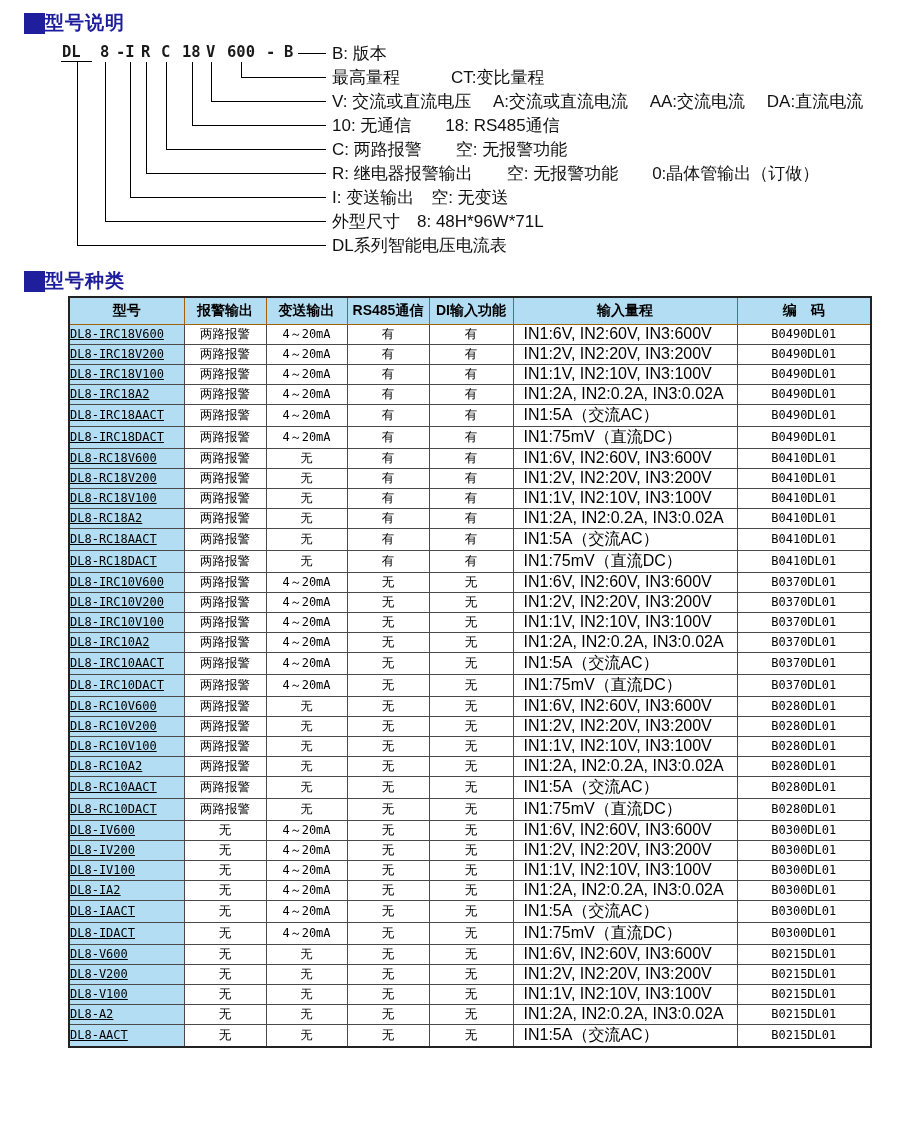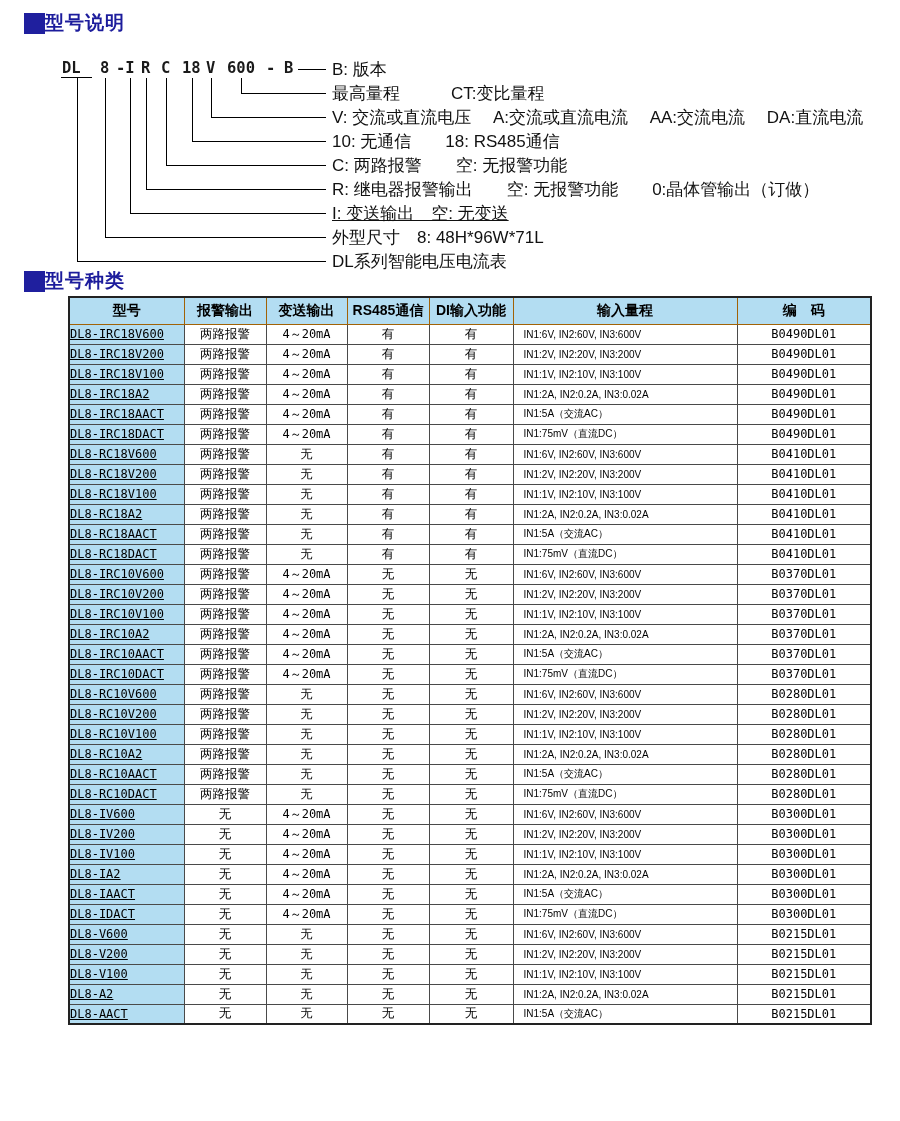--- a/index.html
+++ b/index.html
@@ -5,34 +5,34 @@
   * { margin:0; padding:0; box-sizing:border-box; }
   html,body { width:900px; height:1121px; background:#ffffff; font-family:"Liberation Sans", sans-serif; color:#000; }
   .page { position:relative; width:900px; height:1121px; background:#fff; overflow:hidden; }
 
   
   .sec-title { position:absolute; left:24px; display:flex; align-items:center; }
   .sec-title .sq { width:21px; height:21px; background:#1f1f9e; }
   .sec-title .tx { font-size:19px; font-weight:bold; color:#1c1c9c; letter-spacing:1px; }
 
   
-  .diagram { position:absolute; left:0; top:16px; width:813px; height:265px; }
+  .diagram { position:absolute; left:0; top:0; width:813px; height:265px; }
   .code { position:absolute; top:43px; font-family:"DejaVu Sans Mono", monospace; font-size:15.5px; font-weight:bold; color:#1a1a1a; white-space:pre; }
   .dl-underline { position:absolute; left:61px; top:61px; width:31px; height:0; border-bottom:1.6px solid #000; }
   .elbow { position:absolute; border-left:1.5px solid #000; border-bottom:1.5px solid #000; }
   .hline { position:absolute; border-top:1.5px solid #000; }
   .anno { position:absolute; left:332px; font-size:17px; color:#111; white-space:pre; line-height:18px; font-weight:500; }
 
   
   table.models { position:absolute; left:68px; top:296px; width:802px; border-collapse:collapse; table-layout:fixed; border:2px solid #222; }
   table.models th { background:#b3ddf2; border:1px solid #a16207; font-size:14px; font-weight:bold; height:27px; text-align:center; }
   table.models td { border:1px solid #4a4a4a; height:20px; font-size:12.5px; text-align:center; overflow:hidden; white-space:nowrap; }
   table.models td.c0 { background:#b3ddf2; text-align:left; font-family:"DejaVu Sans Mono", monospace; font-size:12px;text-decoration:underline; }
   table.models td.c2, table.models td.c6 { font-family:"DejaVu Sans Mono", monospace; font-size:12px; }
-  table.models td.c5 { text-align:left; padding-left:10px; font-size:10px; }
+  table.models td.c5 { text-align:left; padding-left:10px; font-size:16px; }
 </style>
 </head>
 <body>
 
 <div class="page">
 
   <div class="sec-title" style="top:10px;">
     <div class="sq"></div>
     <div class="tx">型号说明</div>
   </div>
@@ -60,21 +60,21 @@
     <div class="elbow" style="left:130px; top:62px; width:196px; height:136px;"></div>
     <div class="elbow" style="left:105px; top:62px; width:221px; height:160px;"></div>
     <div class="elbow" style="left:77px;  top:62px; width:249px; height:184px;"></div>
 
     <div class="anno" style="top:45px;">B: 版本</div>
     <div class="anno" style="top:69px;">最高量程　　　CT:变比量程</div>
     <div class="anno" style="top:93px;">V: 交流或直流电压　 A:交流或直流电流　 AA:交流电流　 DA:直流电流</div>
     <div class="anno" style="top:117px;">10: 无通信　　18: RS485通信</div>
     <div class="anno" style="top:141px;">C: 两路报警　　空: 无报警功能</div>
     <div class="anno" style="top:165px;">R: 继电器报警输出　　空: 无报警功能　　0:晶体管输出（订做）</div>
-    <div class="anno" style="top:189px;text-decoration:underline;">I: 变送输出　空: 无变送</div>
+    <div class="anno" style="top:189px;">I: 变送输出　空: 无变送</div>
     <div class="anno" style="top:213px;">外型尺寸　8: 48H*96W*71L</div>
     <div class="anno" style="top:237px;">DL系列智能电压电流表</div>
   </div>
 
   <div class="sec-title" style="top:268px;">
     <div class="sq"></div>
     <div class="tx">型号种类</div>
   </div>
 
   <table class="models">

